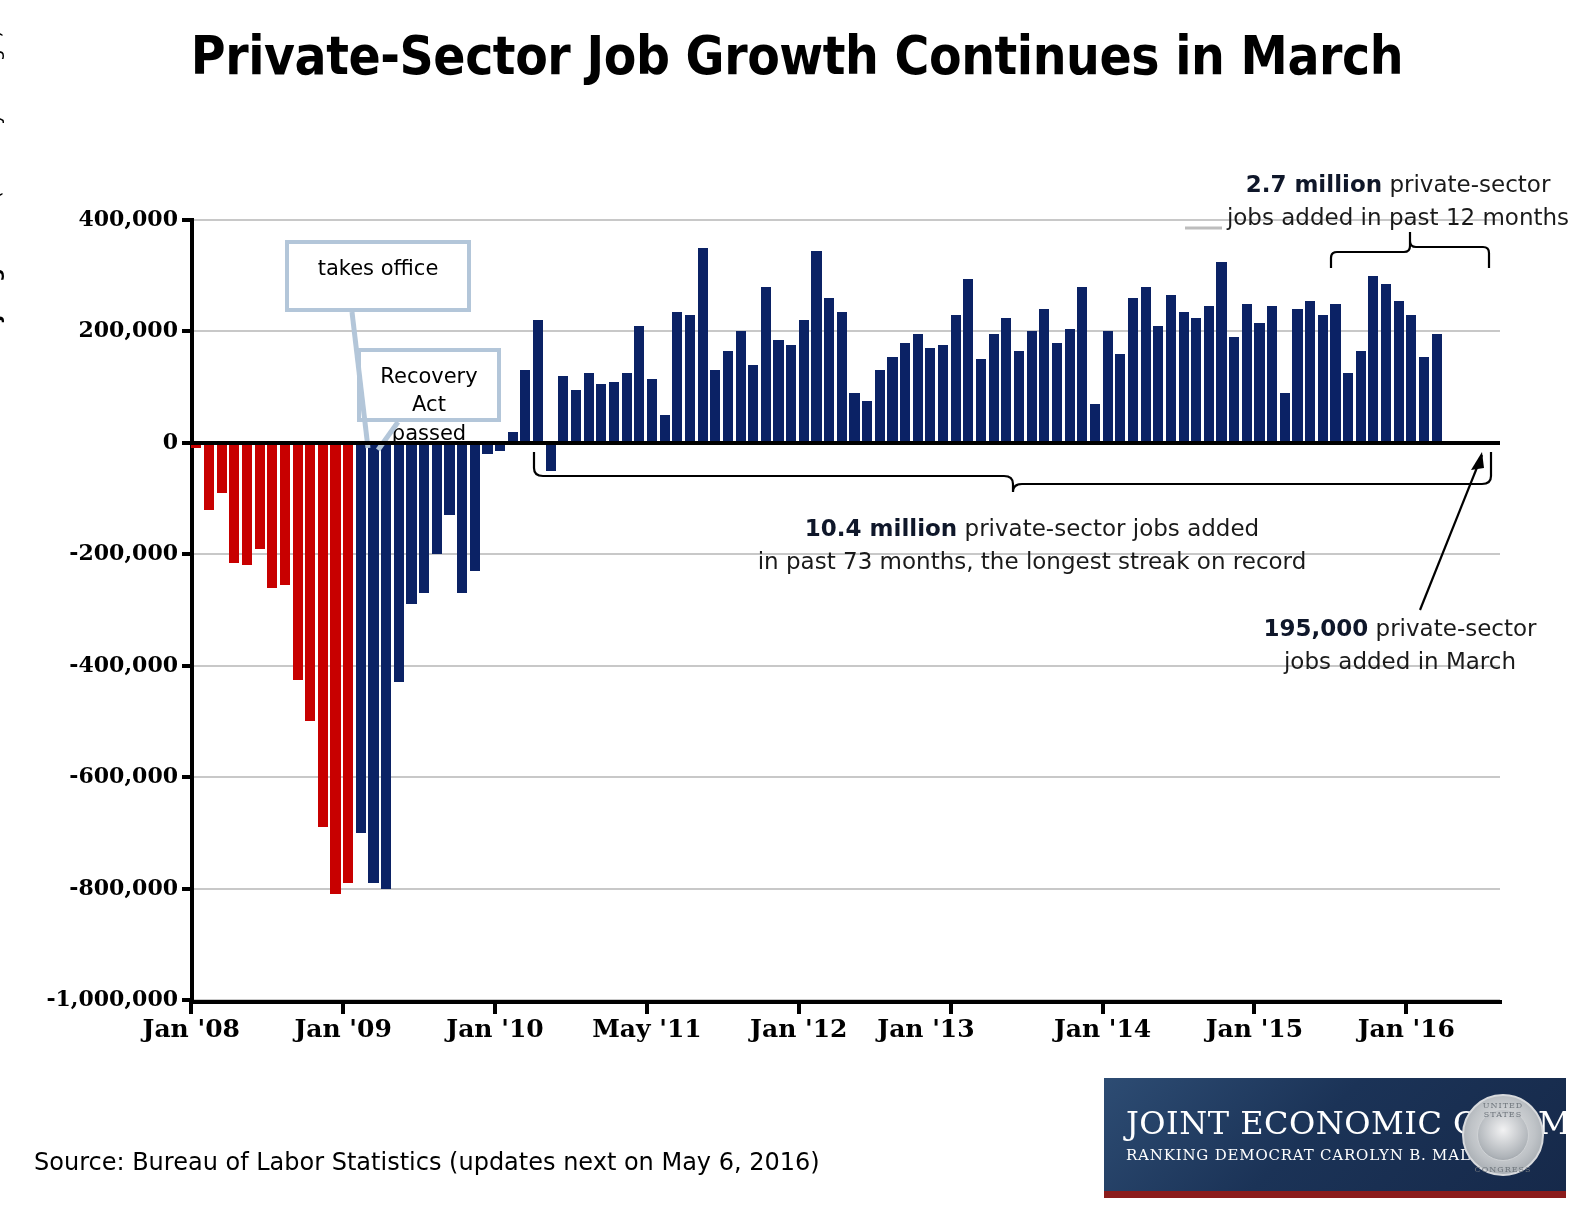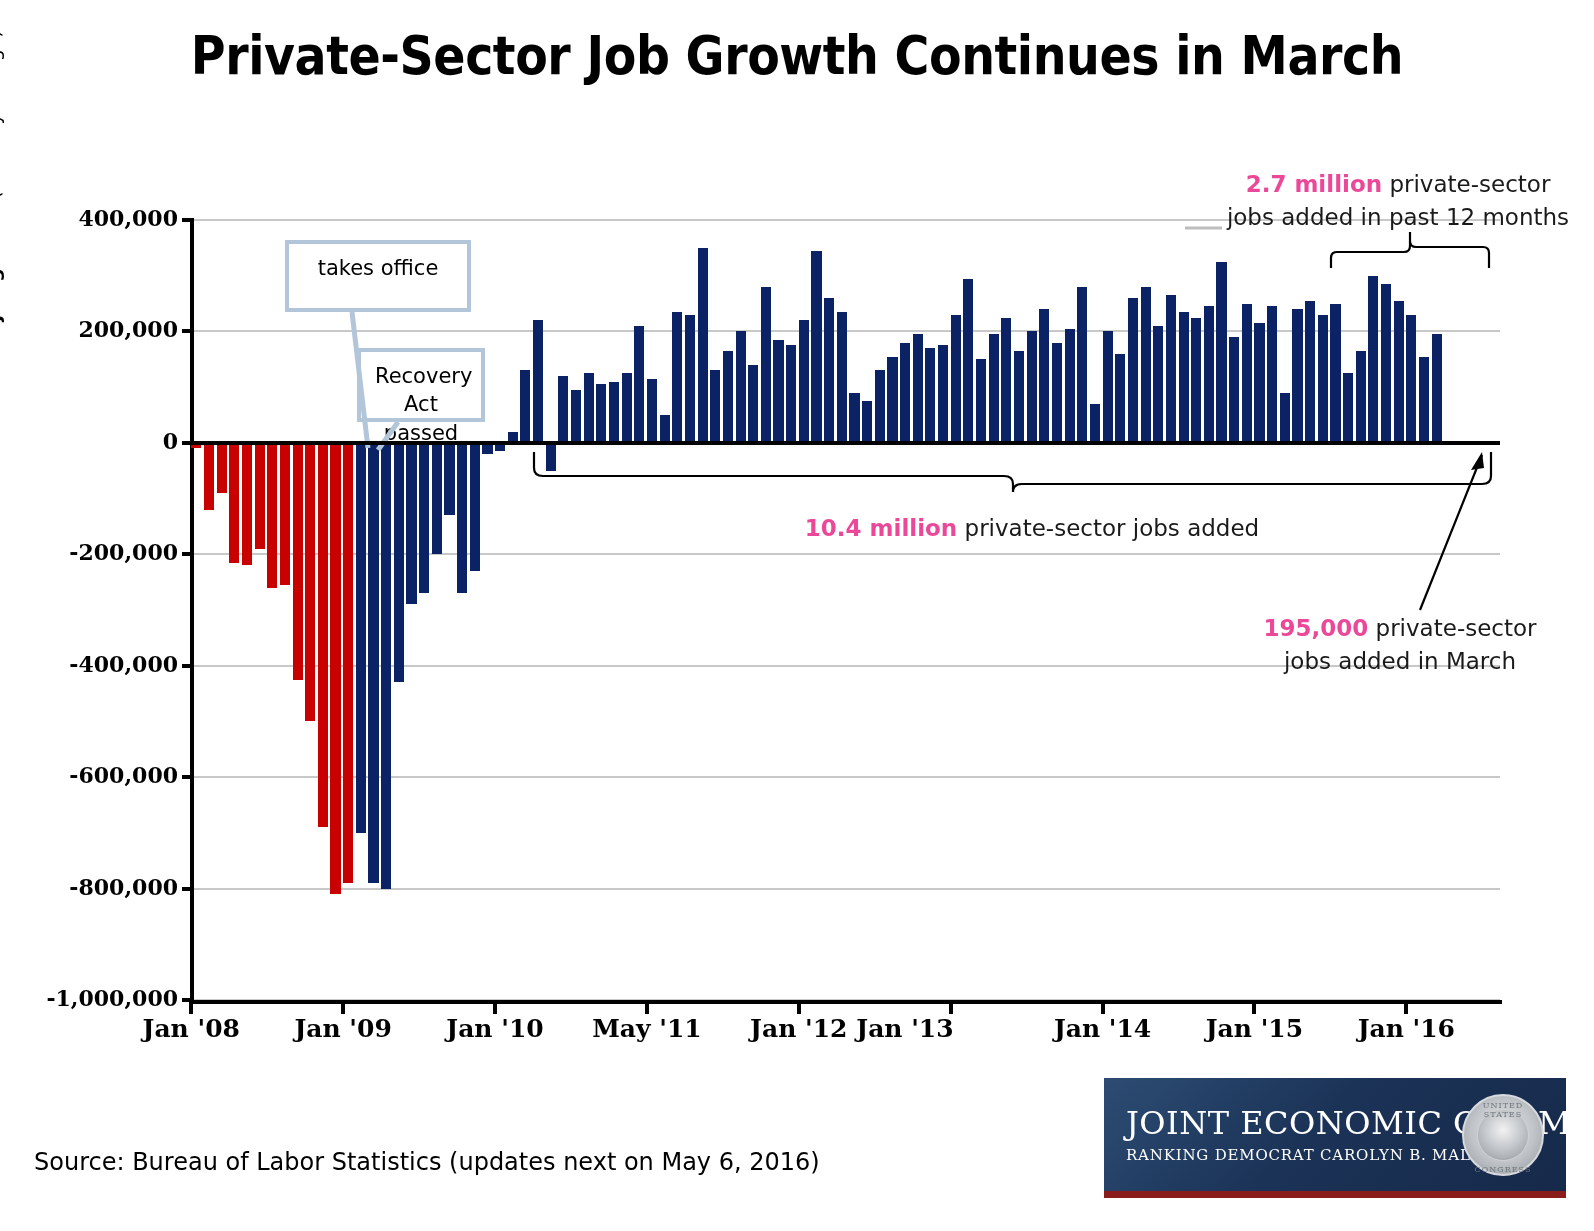--- a/index.html
+++ b/index.html
@@ -63,21 +63,21 @@
     font-size:21px;line-height:1.35;text-align:center;
     padding:10px 14px;box-sizing:border-box;
     font-family:"DejaVu Sans","Liberation Sans",sans-serif;
   }
 
   
   .annot{
     position:absolute;text-align:center;font-size:23px;line-height:1.45;
     font-family:"DejaVu Sans","Liberation Sans",sans-serif;
   }
-  .annot b{color:#ec4899;font-weight:bold;}
+  .annot b{color:#0f172a;font-weight:bold;}
   .annot .reg{color:#1a1a1a;}
 
   
   .source{
     position:absolute;left:34px;top:1148px;font-size:24px;
     font-family:"DejaVu Sans","Liberation Sans",sans-serif;
   }
 
   
   .logo{
@@ -161,21 +161,21 @@
       <div class="xlabel" style="left: 126.266px;">Jan '08</div>
       <div class="xtick" style="left: 341.15px;"></div>
       <div class="xlabel" style="left: 278.15px;">Jan '09</div>
       <div class="xtick" style="left: 493.034px;"></div>
       <div class="xlabel" style="left: 430.034px;">Jan '10</div>
       <div class="xtick" style="left: 644.918px;"></div>
       <div class="xlabel" style="left: 581.918px;">May '11</div>
       <div class="xtick" style="left: 796.802px;"></div>
       <div class="xlabel" style="left: 733.802px;">Jan '12</div>
       <div class="xtick" style="left: 948.686px;"></div>
-      <div class="xlabel" style="left: 840px;">Jan '13</div>
+      <div class="xlabel" style="left: 861px;">Jan '13</div>
       <div class="xtick" style="left: 1100.57px;"></div>
       <div class="xlabel" style="left: 1037.57px;">Jan '14</div>
       <div class="xtick" style="left: 1252.45px;"></div>
       <div class="xlabel" style="left: 1189.45px;">Jan '15</div>
       <div class="xtick" style="left: 1404.34px;"></div>
       <div class="xlabel" style="left: 1341.34px;">Jan '16</div>
     </div>
 
   <div class="plot" id="bars-layer">
       <div class="bar red" title="Jan '08: -10,000" style="left: 1.27px; top: 222.86px; width: 10.13px; height: 5.57px;"></div>
@@ -276,21 +276,21 @@
       <div class="bar pos" title="Dec '15: 255,000" style="left: 1203.68px; top: 80.79px; width: 10.13px; height: 142.07px;"></div>
       <div class="bar pos" title="Jan '16: 230,000" style="left: 1216.34px; top: 94.71px; width: 10.13px; height: 128.14px;"></div>
       <div class="bar pos" title="Feb '16: 155,000" style="left: 1229px; top: 136.5px; width: 10.13px; height: 86.36px;"></div>
       <div class="bar pos" title="Mar '16: 195,000" style="left: 1241.65px; top: 114.21px; width: 10.13px; height: 108.64px;"></div>
     </div>
 
   <div class="callout" id="callout-obama" style="left:285px;top:240px;width:186px;height:72px;">
     <div>takes office</div>
   </div>
 
-  <div class="callout" id="callout-recovery" style="left:357px;top:348px;width:128px;height:74px;">
+  <div class="callout" id="callout-recovery" style="left:357px;top:348px;width:144px;height:74px;">
     <div>Recovery</div>
     <div>Act passed</div>
   </div>
 
   <svg class="overlay" viewBox="0 0 1594 1231">
 
     <line x1="352" y1="312" x2="368" y2="448" stroke="#b3c6d9" stroke-width="5"></line>
 
     <line x1="398" y1="422" x2="378" y2="450" stroke="#b3c6d9" stroke-width="5"></line>
 
@@ -305,20 +305,21 @@
     <path d="M1482,452 L1471,470 L1484,468 Z" fill="#000"></path>
   </svg>
 
   <div class="annot" style="left:1208px;top:168px;width:380px;">
     <div><b>2.7 million</b><span class="reg"> private-sector</span></div>
     <div class="reg">jobs added in past 12 months</div>
   </div>
 
   <div class="annot" style="left:752px;top:512px;width:560px;">
     <div><b>10.4 million</b><span class="reg"> private-sector jobs added</span></div>
+    <div class="reg">in past 73 months, the longest streak on record</div>
   </div>
 
   <div class="annot" style="left:1212px;top:612px;width:376px;">
     <div><b>195,000</b><span class="reg"> private-sector</span></div>
     <div class="reg">jobs added in March</div>
   </div>
 
   <div class="source">Source: Bureau of Labor Statistics (updates next on May 6, 2016)</div>
 
   <div class="logo">

